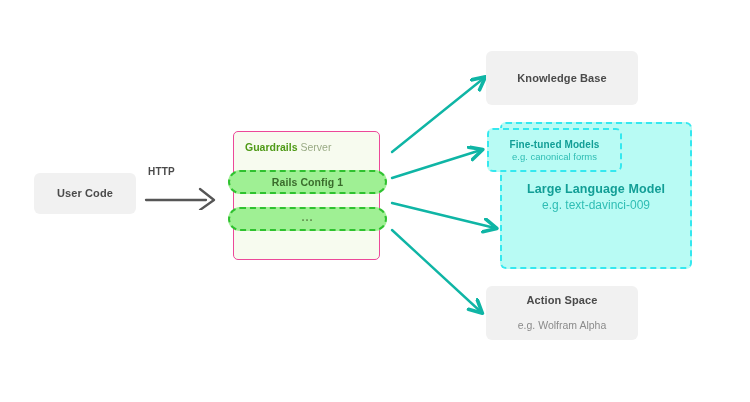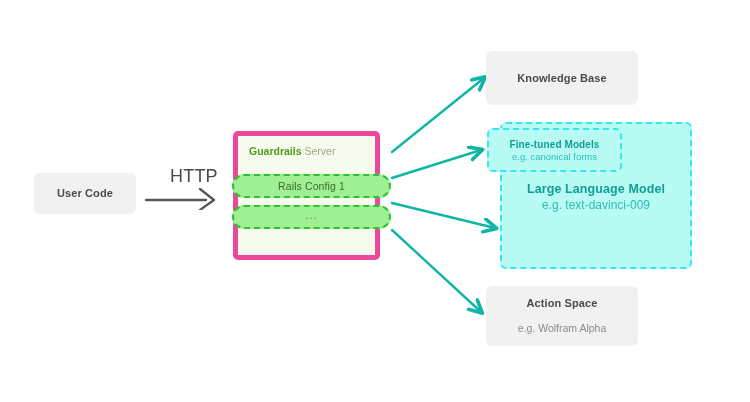--- a/index.html
+++ b/index.html
@@ -64,41 +64,41 @@
   
   #http-group {
     position: absolute;
     left: 144px;
     top: 166px;
     width: 86px;
     height: 44px;
   }
   #http-label {
     position: absolute;
-    left: 26px;
+    left: 4px;
     top: 0px;
-    font-size: 18px;
-    font-weight: 400;
+    font-size: 10px;
+    font-weight: 700;
     color: #4a4a4a;
     letter-spacing: .2px;
   }
   #http-arrow-svg {
     position: absolute;
     left: 0;
     top: 14px;
   }
 
   
   #guardrails-server {
     left: 233px;
     top: 131px;
     width: 147px;
     height: 129px;
     background: #f7fbef;
-    border: 5px solid #ec4899;
+    border: 1px solid #ec4899;
     border-radius: 5px;
     display: block;
   }
   #guardrails-heading {
     position: absolute;
     left: 11px;
     top: 8px;
     font-size: 10.5px;
     white-space: nowrap;
   }
@@ -112,29 +112,29 @@
   }
   #rails-list {
     position: absolute;
     left: -6px;
     top: 38px;
     width: 159px;
   }
   .rails-config {
     box-sizing: border-box;
     height: 24px;
-    margin-bottom: 7px;
+    margin-bottom: 13px;
     background: #9ff094;
     border: 2px dashed #2fc22f;
     border-radius: 12px;
     display: flex;
     align-items: center;
     justify-content: center;
     font-size: 10.5px;
-    font-weight: 400;
+    font-weight: 700;
     color: #3a6b2c;
     letter-spacing: .1px;
   }
   .rails-config.ellipsis {
     color: #5e8a4b;
     font-size: 11px;
     letter-spacing: 1px;
     padding-bottom: 4px;
   }
 
@@ -199,21 +199,21 @@
   #fine-tuned-models .cy-sub {
     font-size: 9.5px;
     margin-top: 1px;
   }
 
   
   #action-space {
     left: 486px;
     top: 286px;
     width: 152px;
-    height: 60px;
+    height: 54px;
   }
 
   
   #arrows-svg {
     position: absolute;
     left: 0;
     top: 0;
     pointer-events: none;
   }
 </style>

